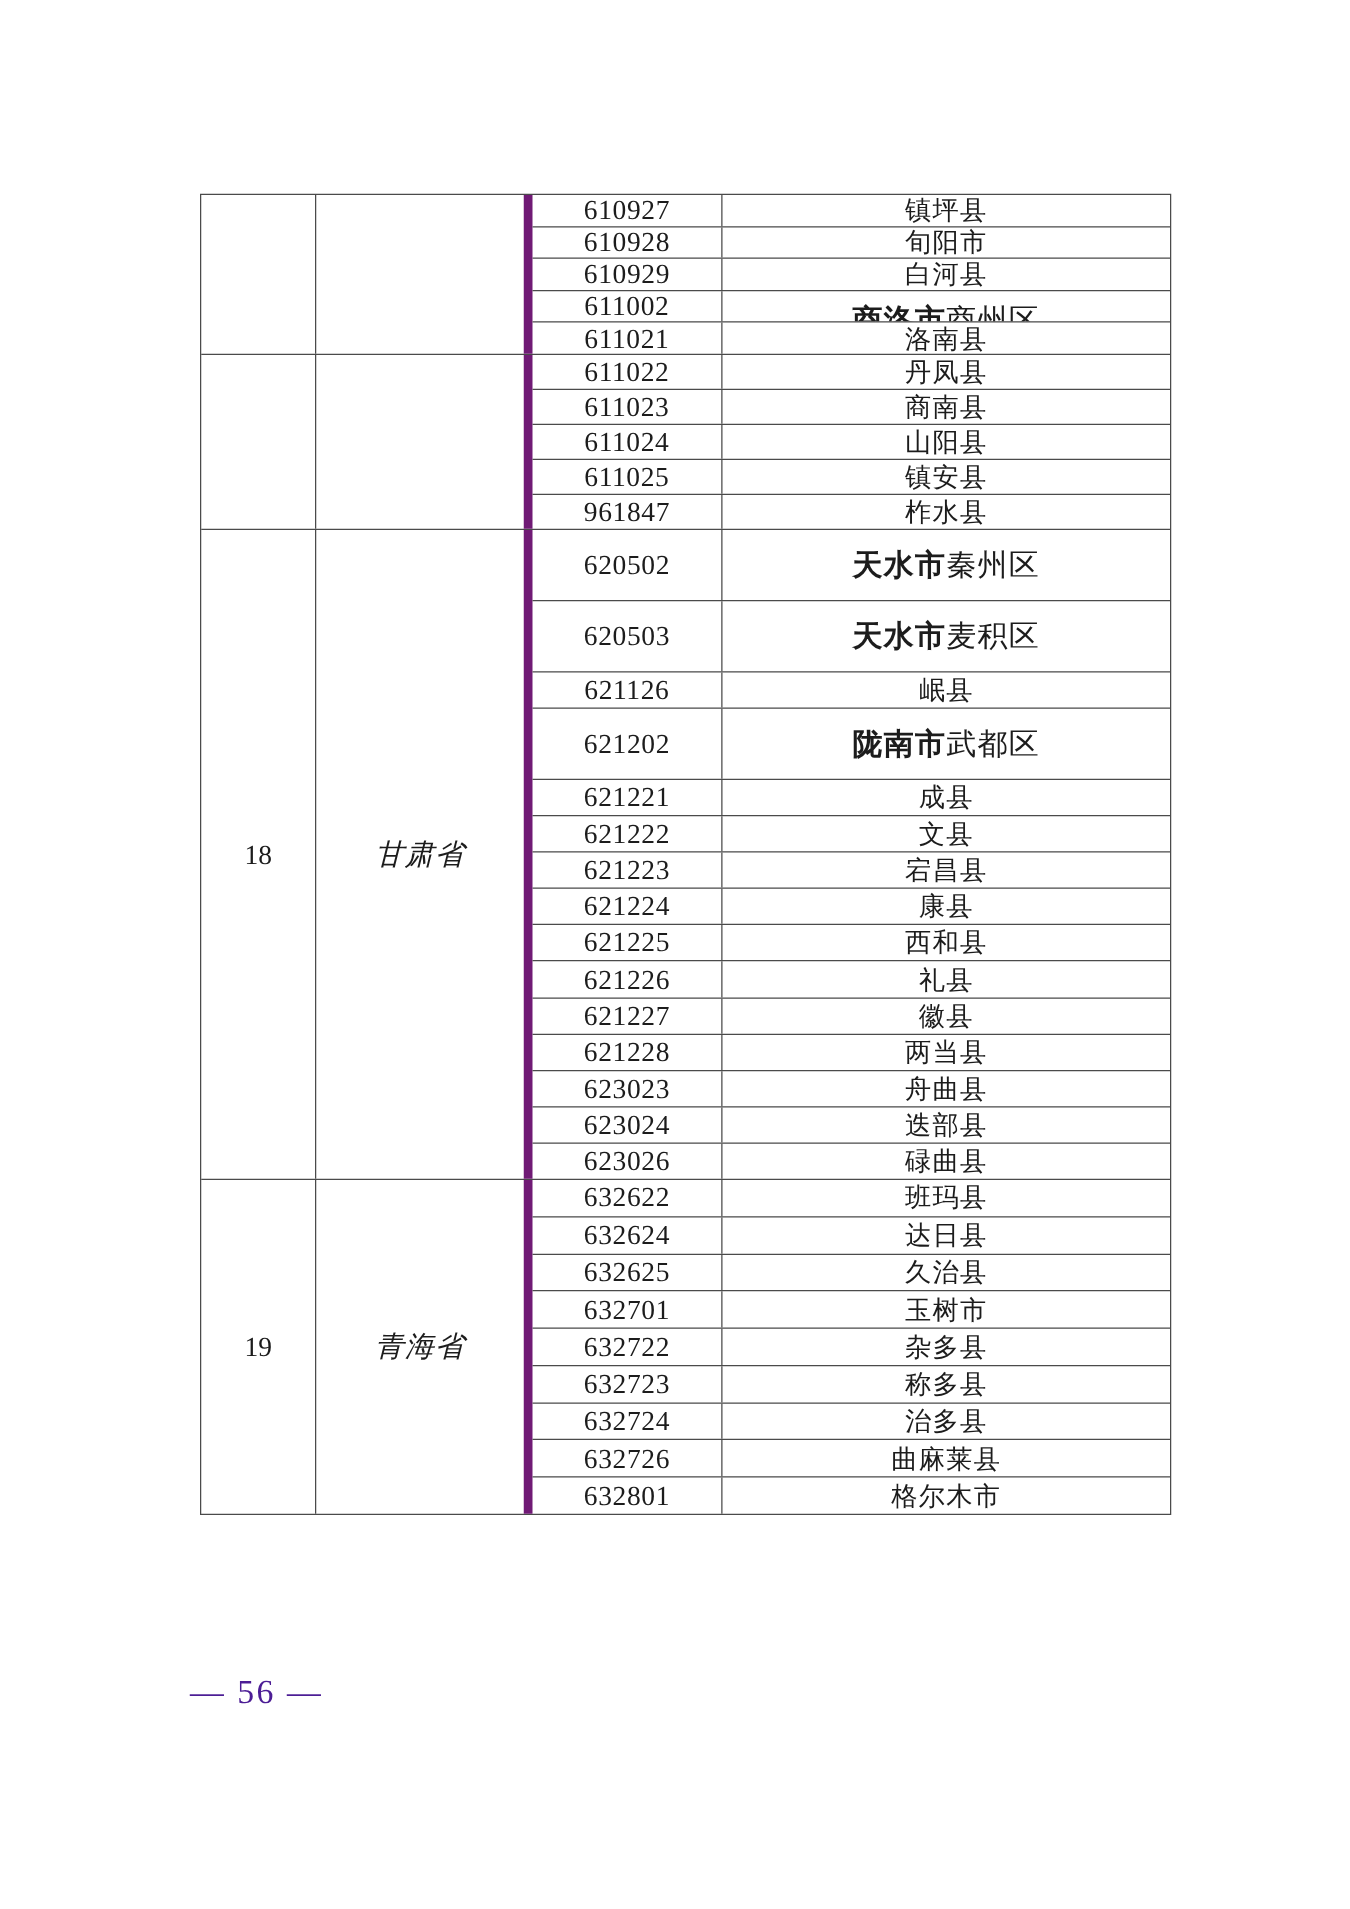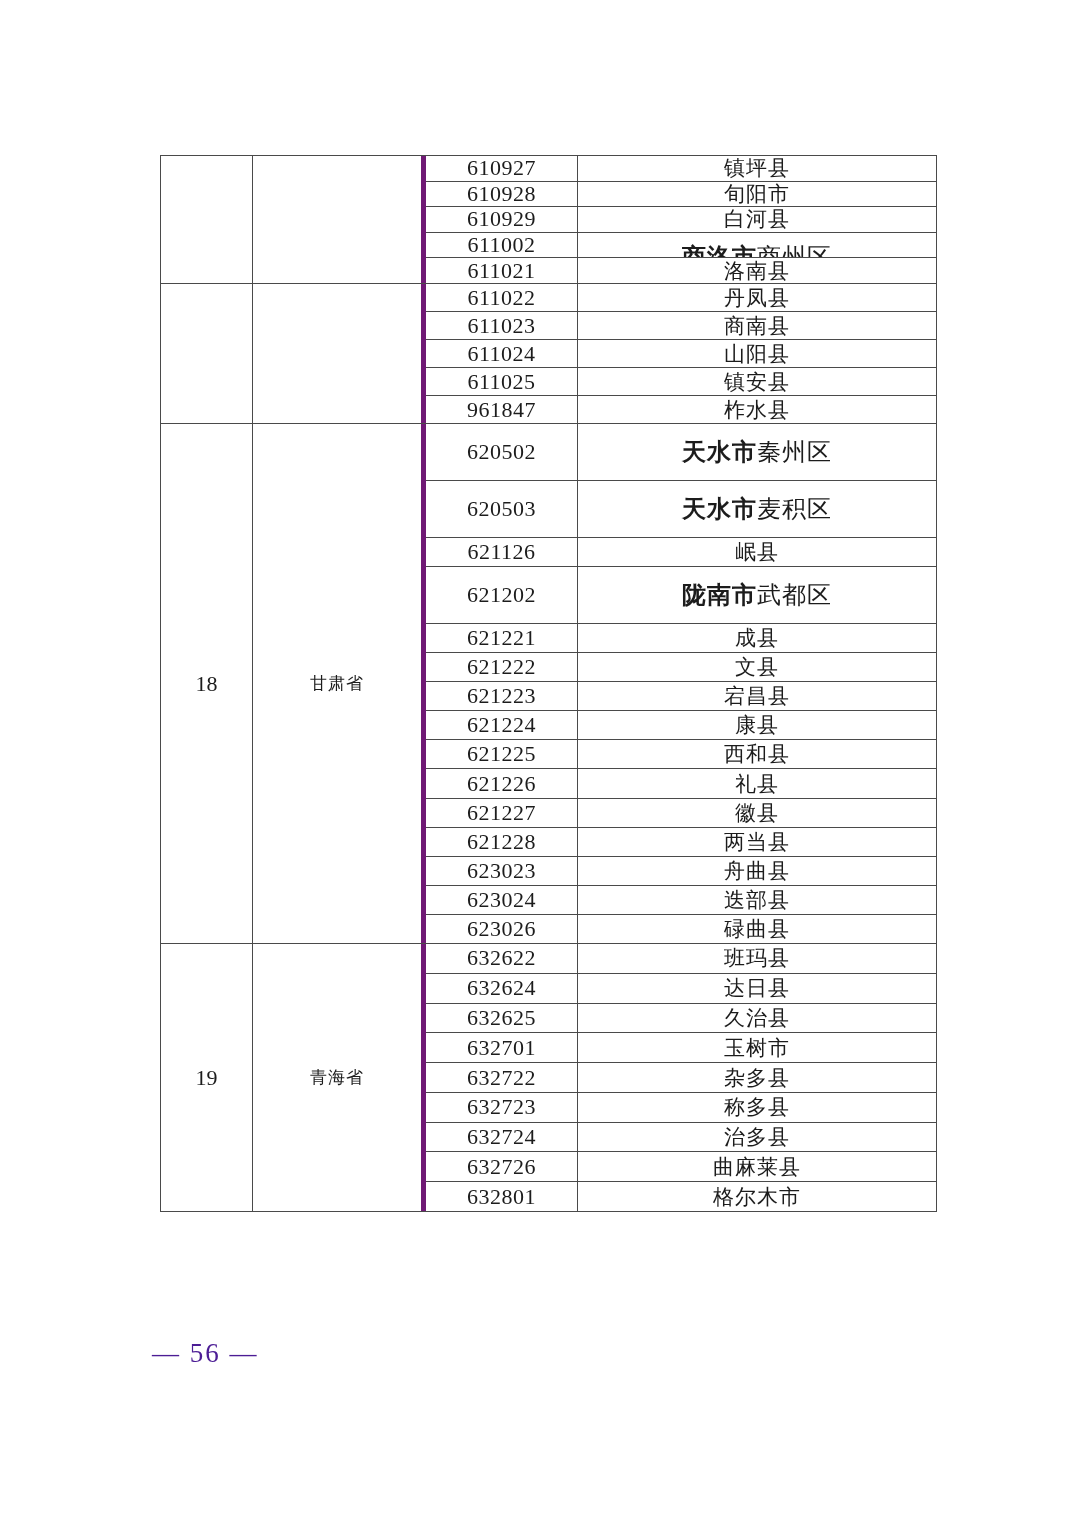--- a/index.html
+++ b/index.html
@@ -42,23 +42,24 @@
   }
   .col-seq {
     width: 92px;
     flex: 0 0 92px;
     border-right: 1px solid #4a4a4a;
     font-size: 22px;
   }
   .col-prov {
     width: 173px;
     flex: 0 0 173px;
-    border-right: 5px solid #701a75;
-    font-size: 17px;
+    border-right: 7px solid #701a75;
+    font-size: 23px;
     letter-spacing: 1px;
+    font-style: italic;
   }
   .rows {
     flex: 1 1 auto;
     display: flex;
     flex-direction: column;
     min-width: 0;
   }
   .row {
     display: flex;
     flex: 1 1 0;

